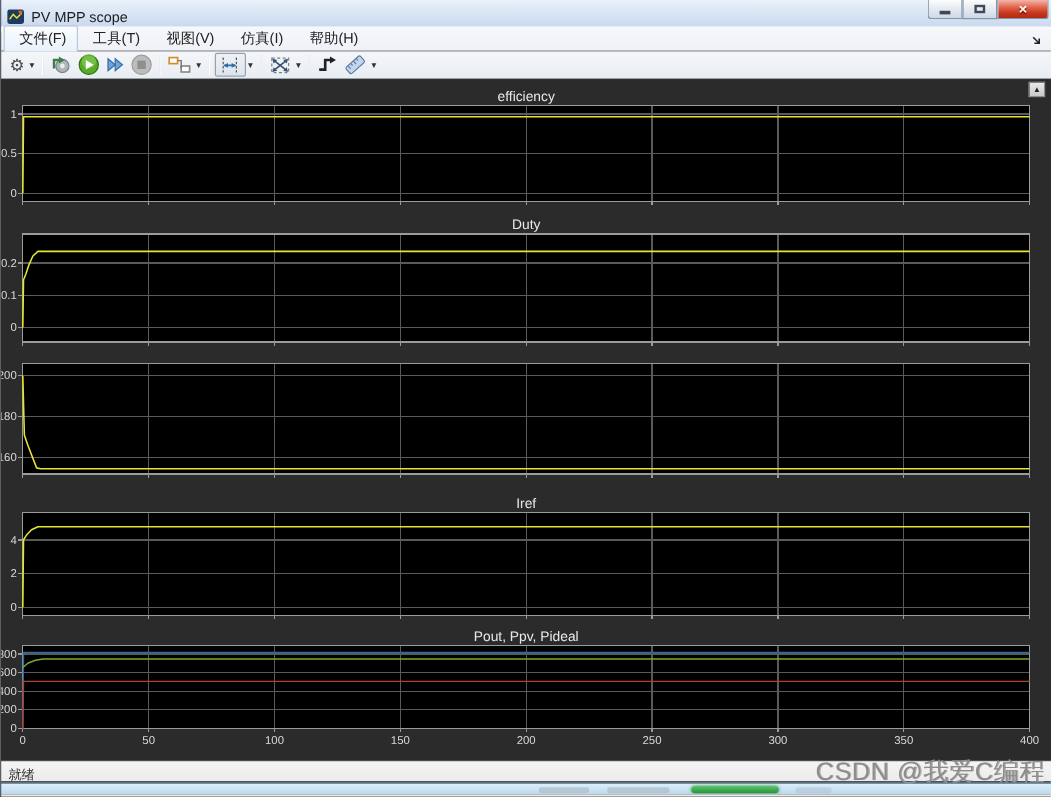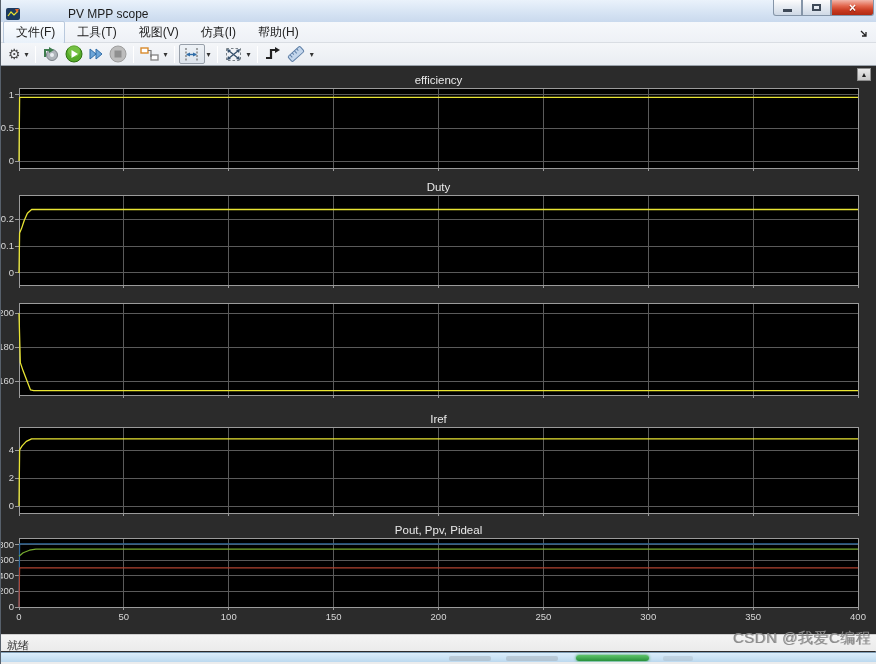--- a/index.html
+++ b/index.html
@@ -4,21 +4,21 @@
 <style>
   * { margin:0; padding:0; box-sizing:border-box; }
   html,body { width:876px; height:664px; overflow:hidden; }
   body { font-family:"Liberation Sans","DejaVu Sans",sans-serif; position:relative;
          background:#2b2b2b; }
   #window { position:absolute; inset:0; border-left:1px solid #57606b; border-right:1px solid #57606b; }
 
   
   #titlebar { position:absolute; left:0; top:0; width:876px; height:28px;
     background:linear-gradient(#eaf2fb,#d3e1f2 55%,#c3d4ea);
-    border-bottom:1px solid #97a7ba; display:flex; align-items:center;gap:42px; }
+    border-bottom:1px solid #97a7ba; display:flex; align-items:center; }
   #titlebar .app-icon { width:15px; height:14px; margin:0 5px 0 5px; position:relative; }
   #title-text { font-size:12px; color:#1c1c1c; }
   .win-btns { position:absolute; right:3px; top:0; display:flex; }
   .win-btn { width:29px; height:16px; border:1px solid #8595a8; border-top:none;
     background:linear-gradient(#fdfdfd,#e7ecf2 45%,#cfd9e6); display:flex;
     align-items:center; justify-content:center; }
   .win-btn:first-child { border-radius:0 0 0 3px; }
   .win-btn.close { width:43px; border-radius:0 0 3px 0;
     background:linear-gradient(#f2b6aa,#e2654c 40%,#c83a20 70%,#b02a12); }
   .win-btn .bar { width:9px; height:3px; background:#3f4a58; margin-top:6px; }
@@ -48,21 +48,21 @@
   #scope-svg { position:absolute; left:0; top:0; }
   #corner-btn { position:absolute; left:856px; top:2px; width:14px; height:13px;
     background:linear-gradient(#e9e9e9,#c9c9c9); border:1px solid #8c8c8c;
     color:#222; font-size:8px; line-height:11px; text-align:center; }
 
   
   #statusbar { position:absolute; left:0; top:634px; width:876px; height:17px;
     background:linear-gradient(#f4f4f4,#ebebeb); border-top:1px solid #cfcfcf;
     font-size:11px; color:#333; }
   #status-left { position:absolute; left:6px; top:3px; }
-  #watermark { position:absolute; right:6px; top:-6px; font-size:15px; color:#8d8d8d;
+  #watermark { position:absolute; right:6px; top:-6px; font-size:21px; color:#8d8d8d;
     letter-spacing:0.5px; text-shadow:1px 0 0 rgba(60,60,60,.35); white-space:nowrap; }
 
   
   #taskbar { position:absolute; left:0; top:652px; width:876px; height:10px;
     background:linear-gradient(#dceefb,#bcd9ef); border-top:1px solid #7f9db5; }
   #task-progress { position:absolute; left:575px; top:2px; width:73px; height:6px;
     border-radius:3px; background:linear-gradient(#5ec46a,#28913c); box-shadow:0 0 3px #2f9e44; }
   .smudge { position:absolute; top:3px; height:5px; background:#9fa9b2; opacity:.45; border-radius:2px; }
   #bottomstrip { position:absolute; left:0; top:662px; width:876px; height:2px; background:#ececec; }
 </style>

